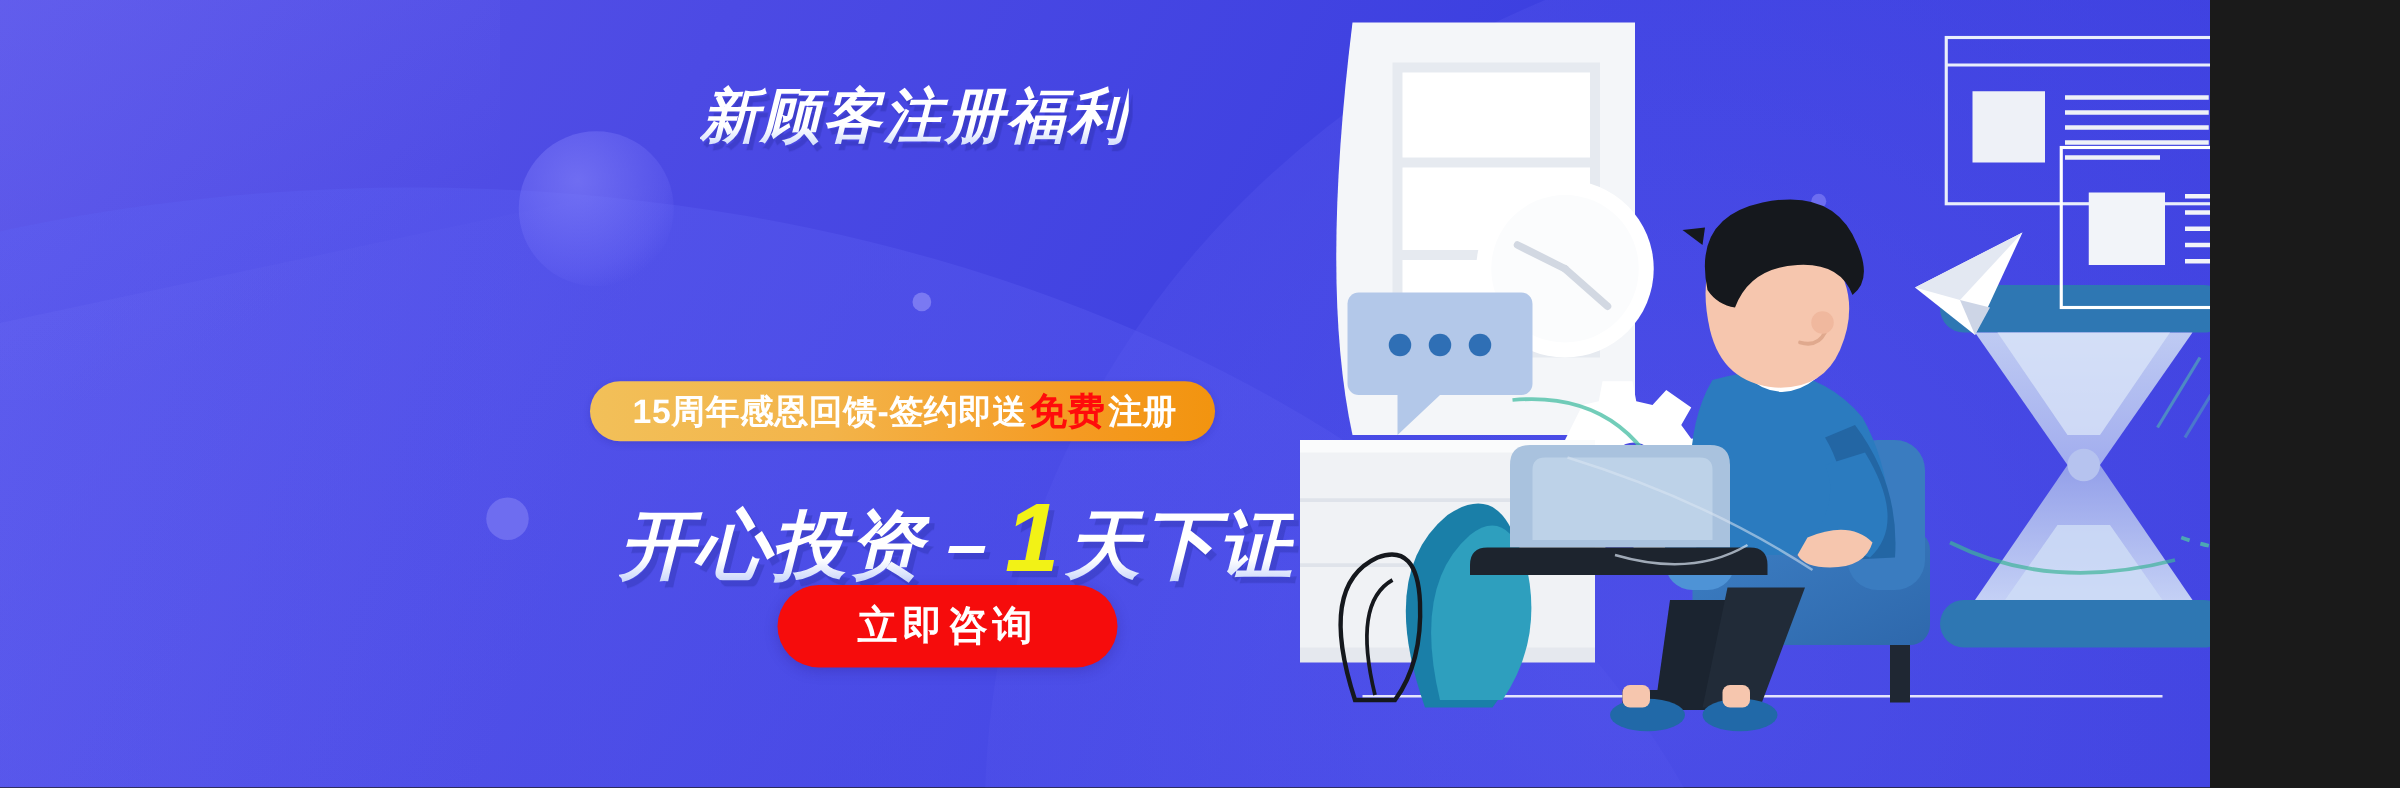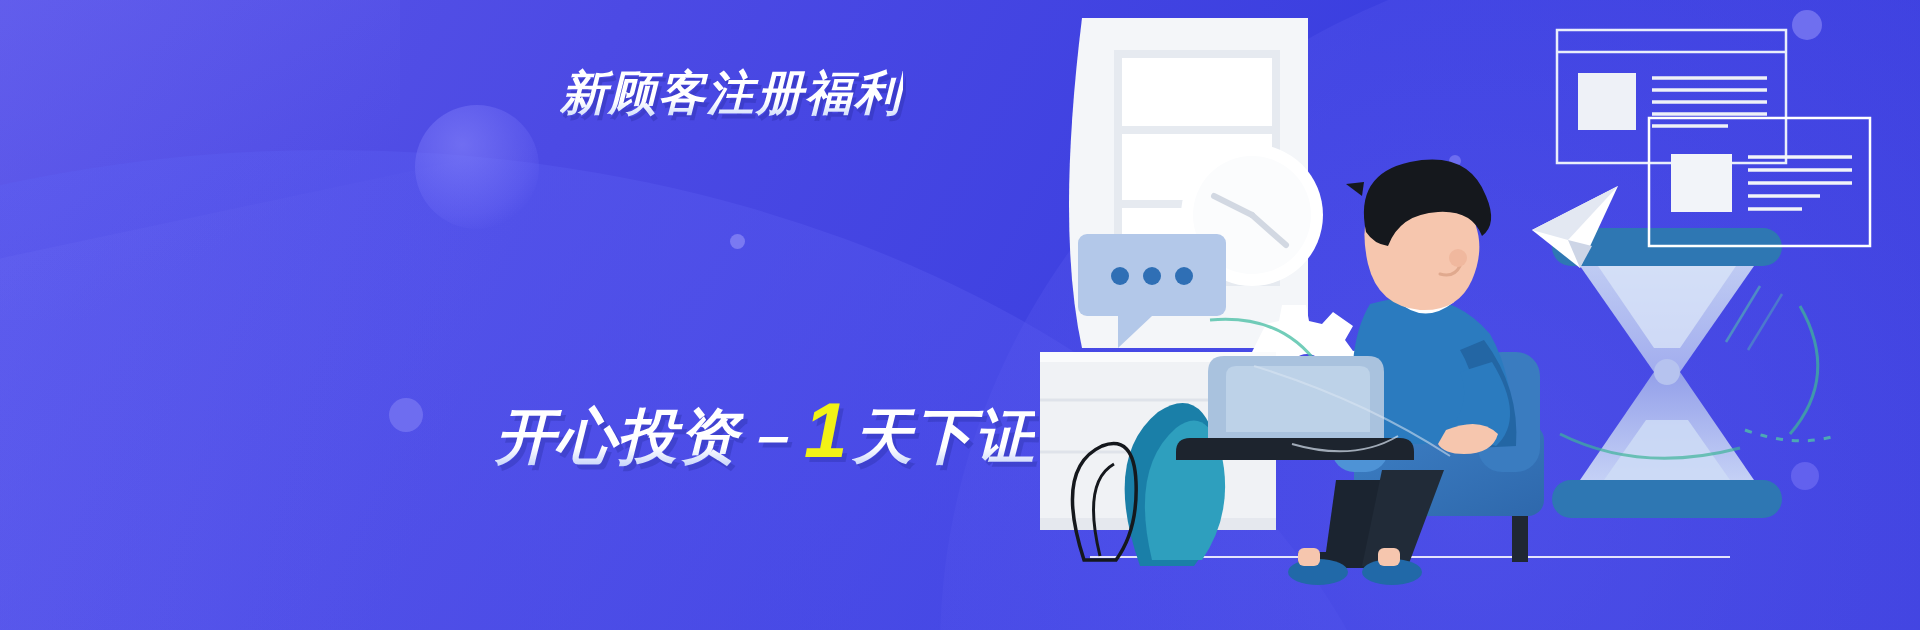--- a/index.html
+++ b/index.html
@@ -1,20 +1,20 @@
 <!DOCTYPE html>
 <html><head>
 <meta charset="utf-8">
 <style>
   html,body{margin:0;padding:0;background:#1a1a1a;}
   *{box-sizing:border-box;}
 
   .banner{
     position:relative;
-    width:1920px;height:630px;
+    width:1768px;height:630px;
     overflow:hidden;
     font-family:"Liberation Sans","DejaVu Sans",sans-serif;
     background:linear-gradient(118deg,#5a55e8 0%,#4c4ae4 28%,#3b3fe0 62%,#3a3ddd 100%);
   }
 
   
   .bg-arc-left{
     position:absolute;left:-760px;top:150px;
     width:2180px;height:1500px;border-radius:50%;
     background:linear-gradient(160deg,rgba(90,92,240,.55),rgba(64,66,226,.25));
@@ -306,20 +306,26 @@
         <path d="M214 366 q110 34 196 90" stroke="#dbe6f3" stroke-width="2" fill="none" opacity=".55"></path>
       </g>
     </svg>
   </div>
 
   <div class="copy">
 
     <div class="eyebrow">新顾客注册福利</div>
 
 
+    <div class="pill">
+      <span>15周年感恩回馈-签约即送</span>
+      <span class="hot">免费</span>
+      <span>注册</span>
+    </div>
 
     <div class="subline">
       <span class="w">开心投资－</span><span class="one">1</span><span class="w">天下证</span>
     </div>
 
+    <button class="cta">立即咨询</button>
   </div>
 
 </div>
 
 </body></html>

